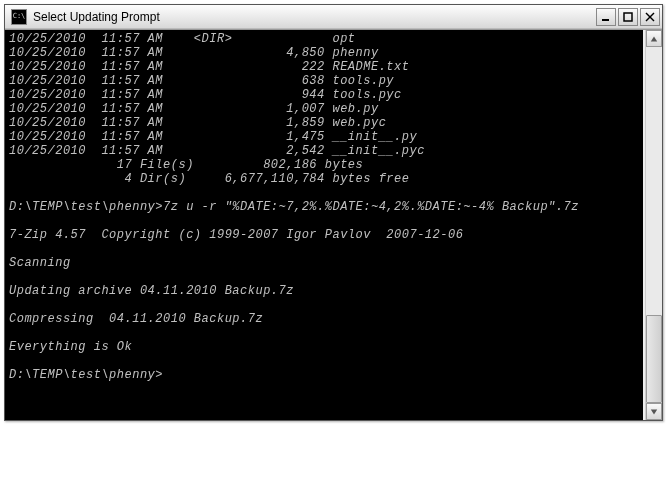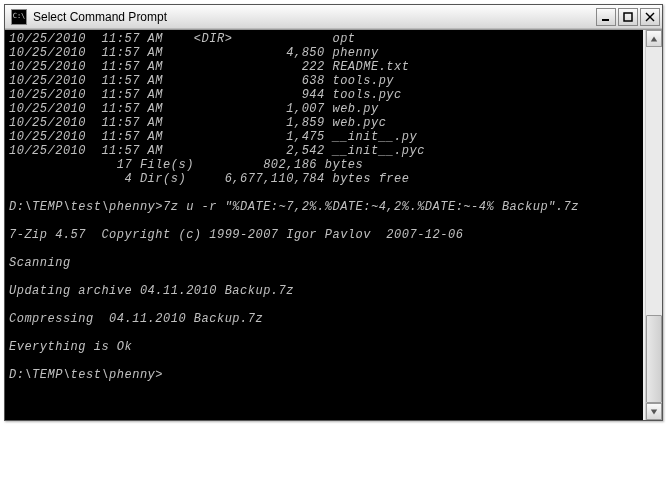--- a/index.html
+++ b/index.html
@@ -120,21 +120,21 @@
       border: 1px solid #999;
       border-radius: 1px;
     }
   </style>
 </head>
 <body>
 
 <div class="window">
   <div class="titlebar">
     <div class="title-icon">C:\</div>
-    <div class="title-text">Select Command Prompt</div>
+    <div class="title-text">Select Updating Prompt</div>
     <div class="win-buttons">
       <div class="win-btn">
         <svg viewBox="0 0 10 10">
             <line x1="1" y1="8" x2="8" y2="8" stroke="#000" stroke-width="2"></line>
           </svg>
       </div>
       <div class="win-btn">
         <svg viewBox="0 0 10 10">
             <rect x="1" y="1" width="8" height="8" fill="none" stroke="#000" stroke-width="1.5"></rect>
           </svg>

